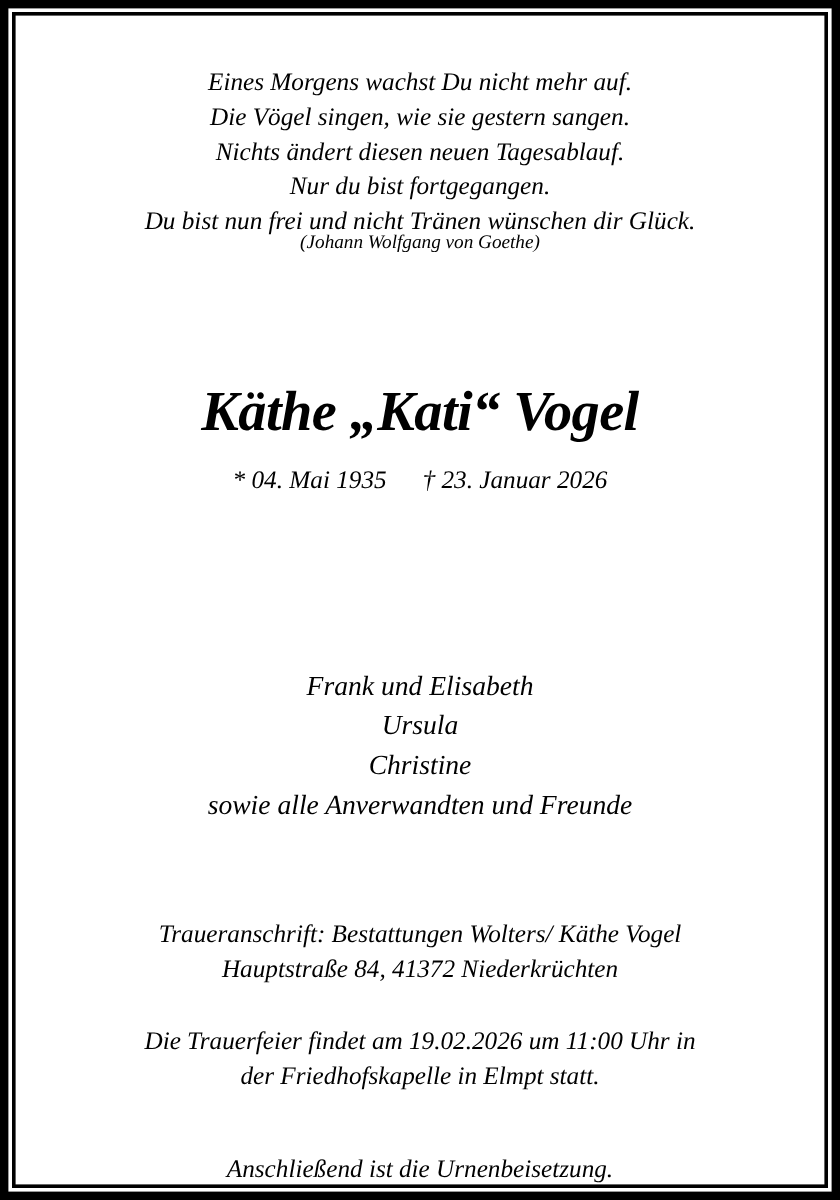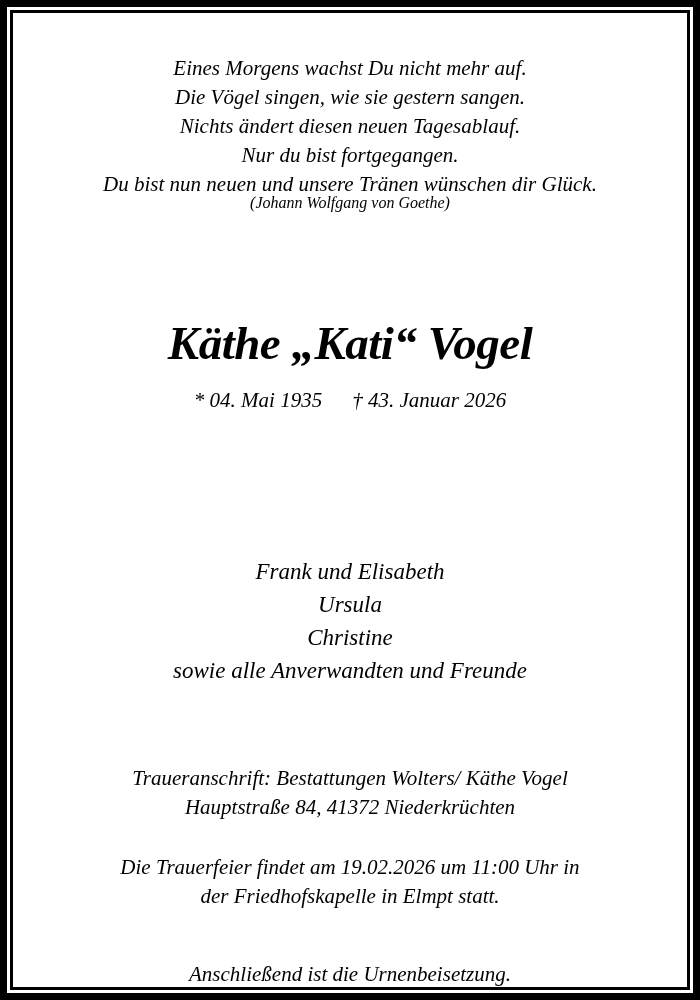--- a/index.html
+++ b/index.html
@@ -31,27 +31,27 @@
 
 <div class="frame-outer"></div>
 <div class="frame-inner"></div>
 
 <div class="content">
   <div>
     <div class="line poem" style="top:54px">Eines Morgens wachst Du nicht mehr auf.</div>
     <div class="line poem" style="top:83px">Die Vögel singen, wie sie gestern sangen.</div>
     <div class="line poem" style="top:112px">Nichts ändert diesen neuen Tagesablauf.</div>
     <div class="line poem" style="top:141px">Nur du bist fortgegangen.</div>
-    <div class="line poem" style="top:170px">Du bist nun neuen und unsere Tränen wünschen dir Glück.</div>
+    <div class="line poem" style="top:170px">Du bist nun frei und nicht Tränen wünschen dir Glück.</div>
     <div class="line author" style="top:194px">(Johann Wolfgang von Goethe)</div>
   </div>
 
   <div class="line name" style="top:316px">Käthe „Kati“ Vogel</div>
 
-  <div class="line dates" style="top:388px"><span>* 04. Mai 1935</span><span class="gap"></span><span>† 43. Januar 2026</span></div>
+  <div class="line dates" style="top:388px"><span>* 04. Mai 1935</span><span class="gap"></span><span>† 23. Januar 2026</span></div>
 
 
   <div>
     <div class="line fam" style="top:556px">Frank und Elisabeth</div>
     <div class="line fam" style="top:589px">Ursula</div>
     <div class="line fam" style="top:622px">Christine</div>
     <div class="line fam" style="top:655px">sowie alle Anverwandten und Freunde</div>
   </div>
 
   <div>

